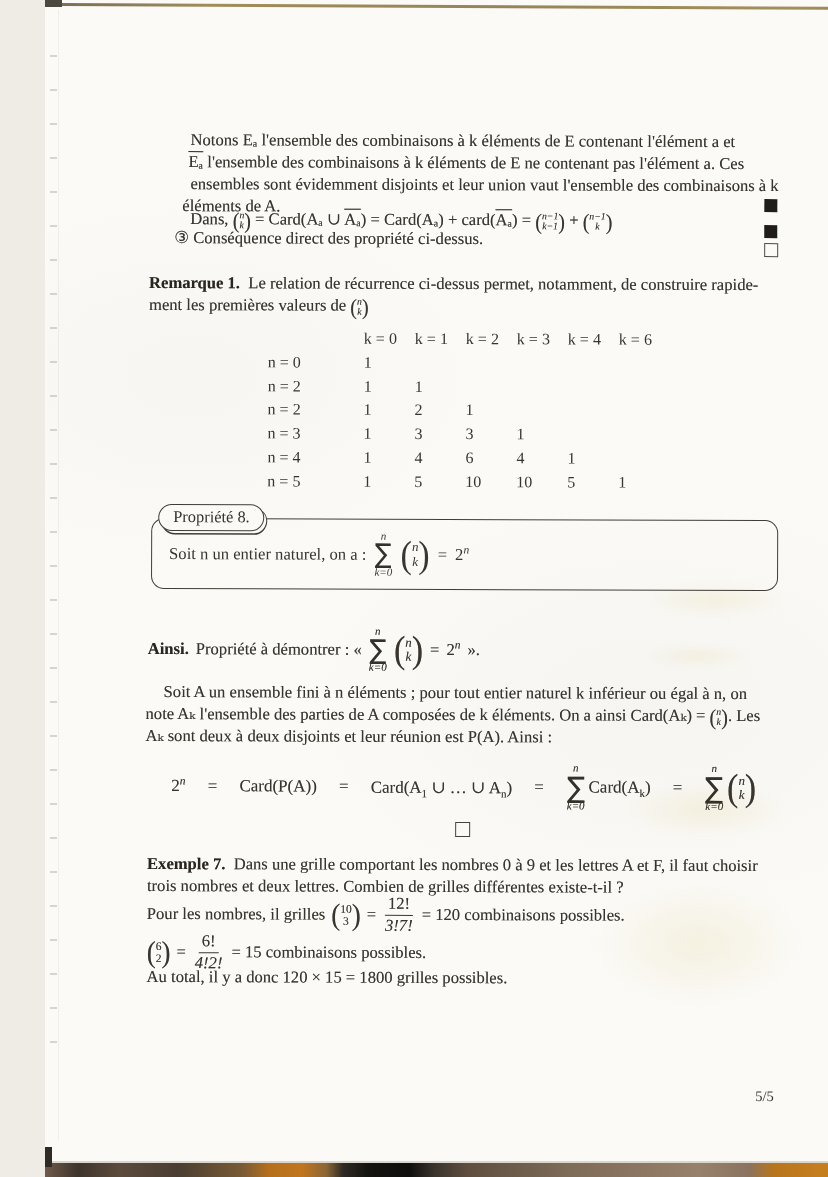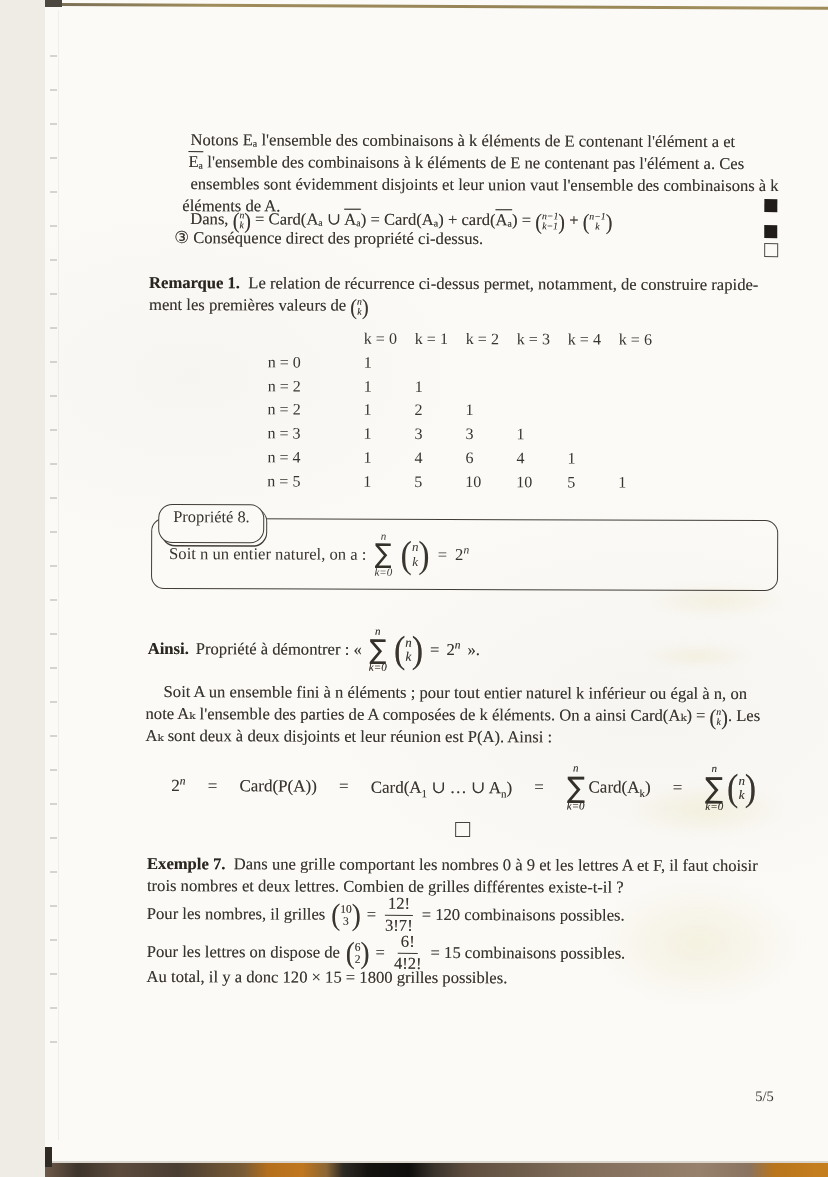--- a/index.html
+++ b/index.html
@@ -34,36 +34,36 @@
   .binom.lg .col{font-size:13px;}
 
   .bigsum{display:inline-flex;flex-direction:column;align-items:center;vertical-align:middle;line-height:1;}
   .bigsum .lim{font-size:11px;font-style:italic;line-height:1.05;}
   .bigsum .sigma{font-size:27px;line-height:0.92;font-family:"DejaVu Sans",sans-serif;
                  transform:scaleX(0.92);color:#34302a;}
   .bigsum.lg .sigma{font-size:29px;}
 
   .frac{display:inline-flex;flex-direction:column;align-items:center;vertical-align:middle;line-height:1.1;}
   .frac .num{padding:0 3px 1px;border-bottom:1.3px solid #3a362f;}
-  .frac .den{padding:1px 3px 0;}
+  .frac .den{padding:1px 3px 0;font-style:italic;}
 
   sup.exp{font-size:11.5px;font-style:italic;line-height:0;}
   sub.idx{font-size:11px;line-height:0;}
 
   
   .pascal{position:absolute;left:222px;top:330px;font-size:16px;}
   .prow{display:flex;height:23.8px;align-items:flex-start;}
   .plabel{width:96px;}
   .pcell{width:51px;}
 
   
   .prop-box{position:absolute;left:106px;top:519px;width:625px;height:69px;
             border:1.7px solid #413d36;border-radius:13px;}
   .prop-label{position:absolute;left:6px;top:-15px;background:#fbfaf7;
-              border:1.6px solid #413d36;border-radius:14px;padding:2px 14px 15px;
+              border:1.6px solid #413d36;border-radius:14px;padding:2px 14px 3px;
               font-size:16.4px;white-space:nowrap;
               box-shadow:3px 3px 0 -1px #fbfaf7, 3px 3.5px 0 0 #413d36;}
   .prop-content{height:100%;display:flex;align-items:center;gap:8px;padding-left:17px;
                 font-size:16.6px;white-space:nowrap;}
 
   
   .equation{position:absolute;left:127px;top:761px;width:585px;height:52px;display:flex;
             align-items:center;justify-content:space-between;font-size:17px;white-space:nowrap;
             text-shadow:0 0 0.5px rgba(70,64,56,0.5);}
   .eqgroup{display:inline-flex;align-items:center;gap:3px;}
@@ -339,21 +339,20 @@
         </span>
       <span>=</span>
       <span class="frac">
           <span class="num">12!</span>
           <span class="den">3!7!</span>
         </span>
       <span>= 120 combinaisons possibles.</span>
     </div>
 
     <div class="fline" style="left:103px;top:932px;height:42px;gap:6px;">
-      <span>Pour les lettres on dispose de</span>
       <span class="binom md up">
           <span class="p">(</span>
           <span class="col">
             <span>6</span>
             <span>2</span>
           </span>
           <span class="p">)</span>
         </span>
       <span>=</span>
       <span class="frac">

